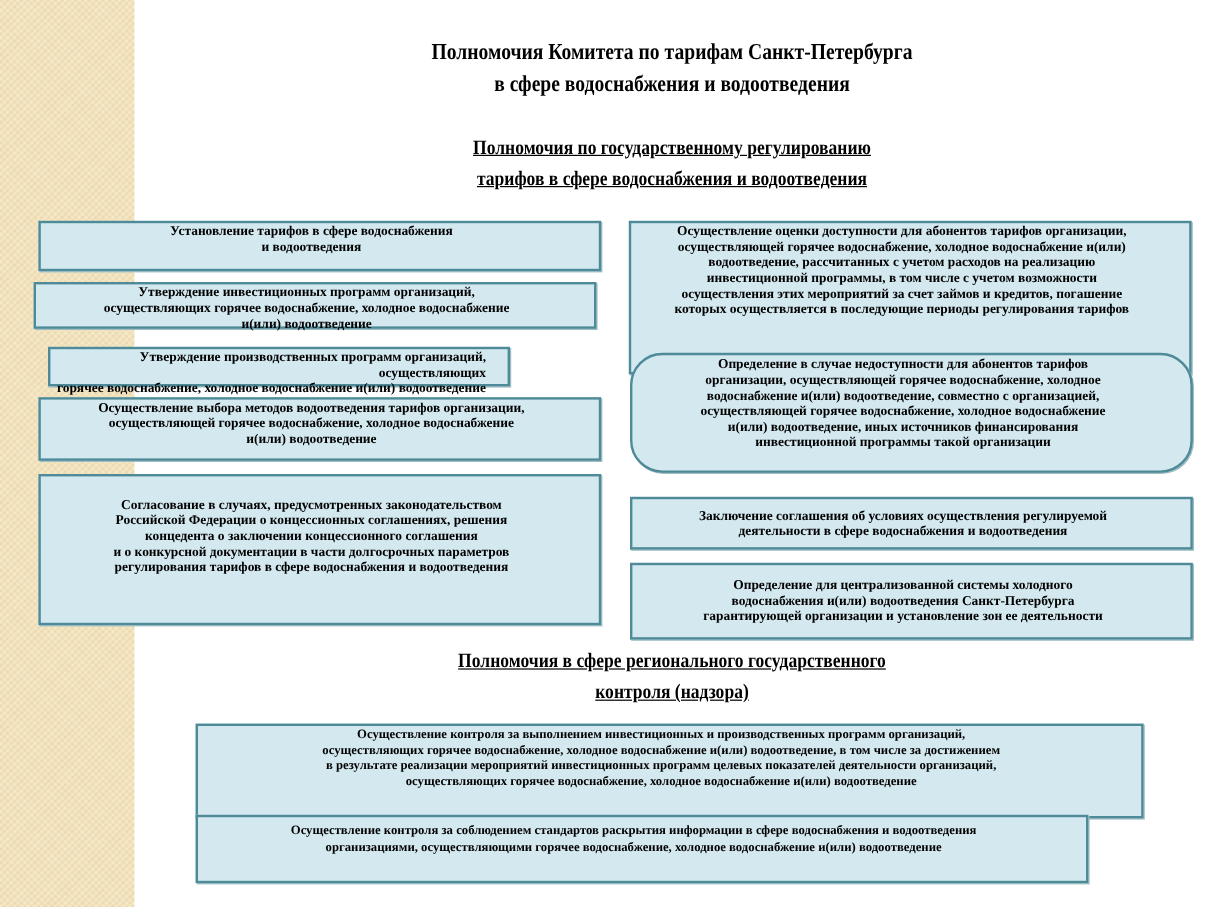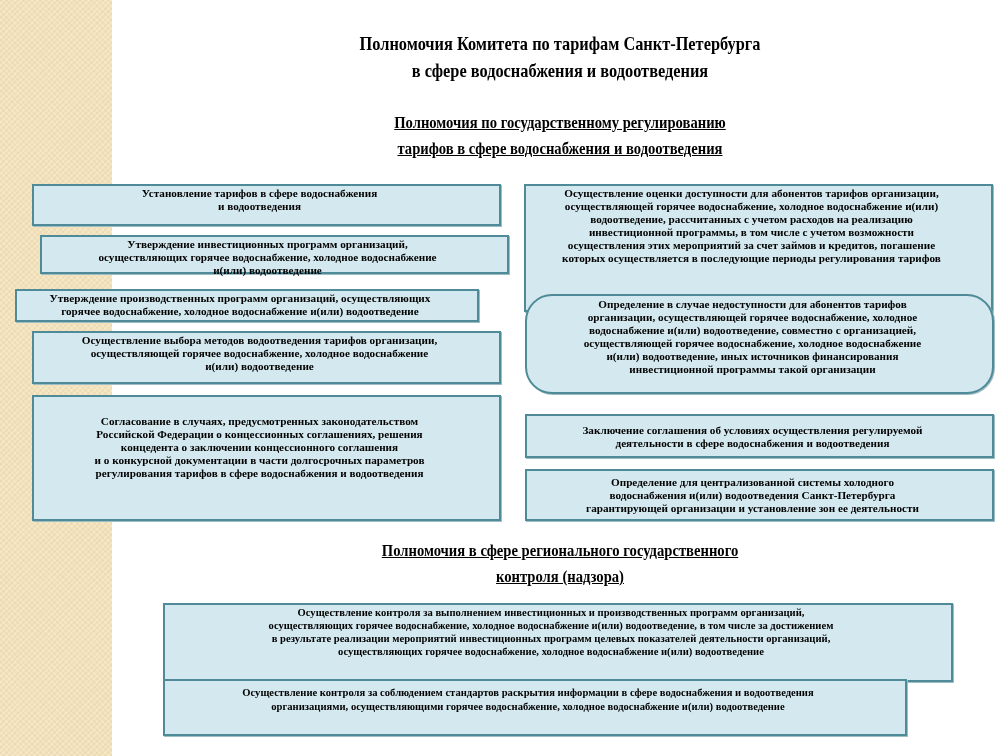--- a/index.html
+++ b/index.html
@@ -52,26 +52,26 @@
 
 <div class="section-heading" style="left:112px; width:896px; top:110px;">
   <div>Полномочия по государственному регулированию</div>
   <div>тарифов в сфере водоснабжения и водоотведения</div>
 </div>
 
 <div class="box" style="left:32px; top:184px; width:469px; height:42px;">
   <span>Установление тарифов в сфере водоснабжения
 и водоотведения</span>
 </div>
-<div class="box" style="left:40px; top:235px; width:469px; height:39px;">
+<div class="box" style="left:28px; top:235px; width:469px; height:39px;">
   <span>Утверждение инвестиционных программ организаций,
 осуществляющих горячее водоснабжение, холодное водоснабжение
 и(или) водоотведение</span>
 </div>
-<div class="box" style="left:15px; top:289px; width:464px; height:33px;">
+<div class="box" style="left:40px; top:289px; width:385px; height:33px;text-align:right;">
   <span>Утверждение производственных программ организаций, осуществляющих
 горячее водоснабжение, холодное водоснабжение и(или) водоотведение</span>
 </div>
 <div class="box" style="left:32px; top:331px; width:469px; height:53px;">
   <span>Осуществление выбора методов водоотведения тарифов организации,
 осуществляющей горячее водоснабжение, холодное водоснабжение
 и(или) водоотведение</span>
 </div>
 <div class="box center" style="left:32px; top:395px; width:469px; height:126px; padding-bottom:22px;">
   <span>Согласование в случаях, предусмотренных законодательством
@@ -94,21 +94,21 @@
 организации, осуществляющей горячее водоснабжение, холодное
 водоснабжение и(или) водоотведение, совместно с организацией,
 осуществляющей горячее водоснабжение, холодное водоснабжение
 и(или) водоотведение, иных источников финансирования
 инвестиционной программы такой организации</span>
 </div>
 <div class="box center" style="left:525px; top:414px; width:469px; height:44px;">
   <span>Заключение соглашения об условиях осуществления регулируемой
 деятельности в сфере водоснабжения и водоотведения</span>
 </div>
-<div class="box center" style="left:525px; top:469px; width:469px; height:52px;">
+<div class="box center" style="left:525px; top:469px; width:469px; height:64px;">
   <span>Определение для централизованной системы холодного
 водоснабжения и(или) водоотведения Санкт-Петербурга
 гарантирующей организации и установление зон ее деятельности</span>
 </div>
 
 <div class="section-heading" style="left:160px; width:800px; top:538px;">
   <div>Полномочия в сфере регионального государственного</div>
   <div>контроля (надзора)</div>
 </div>
 

